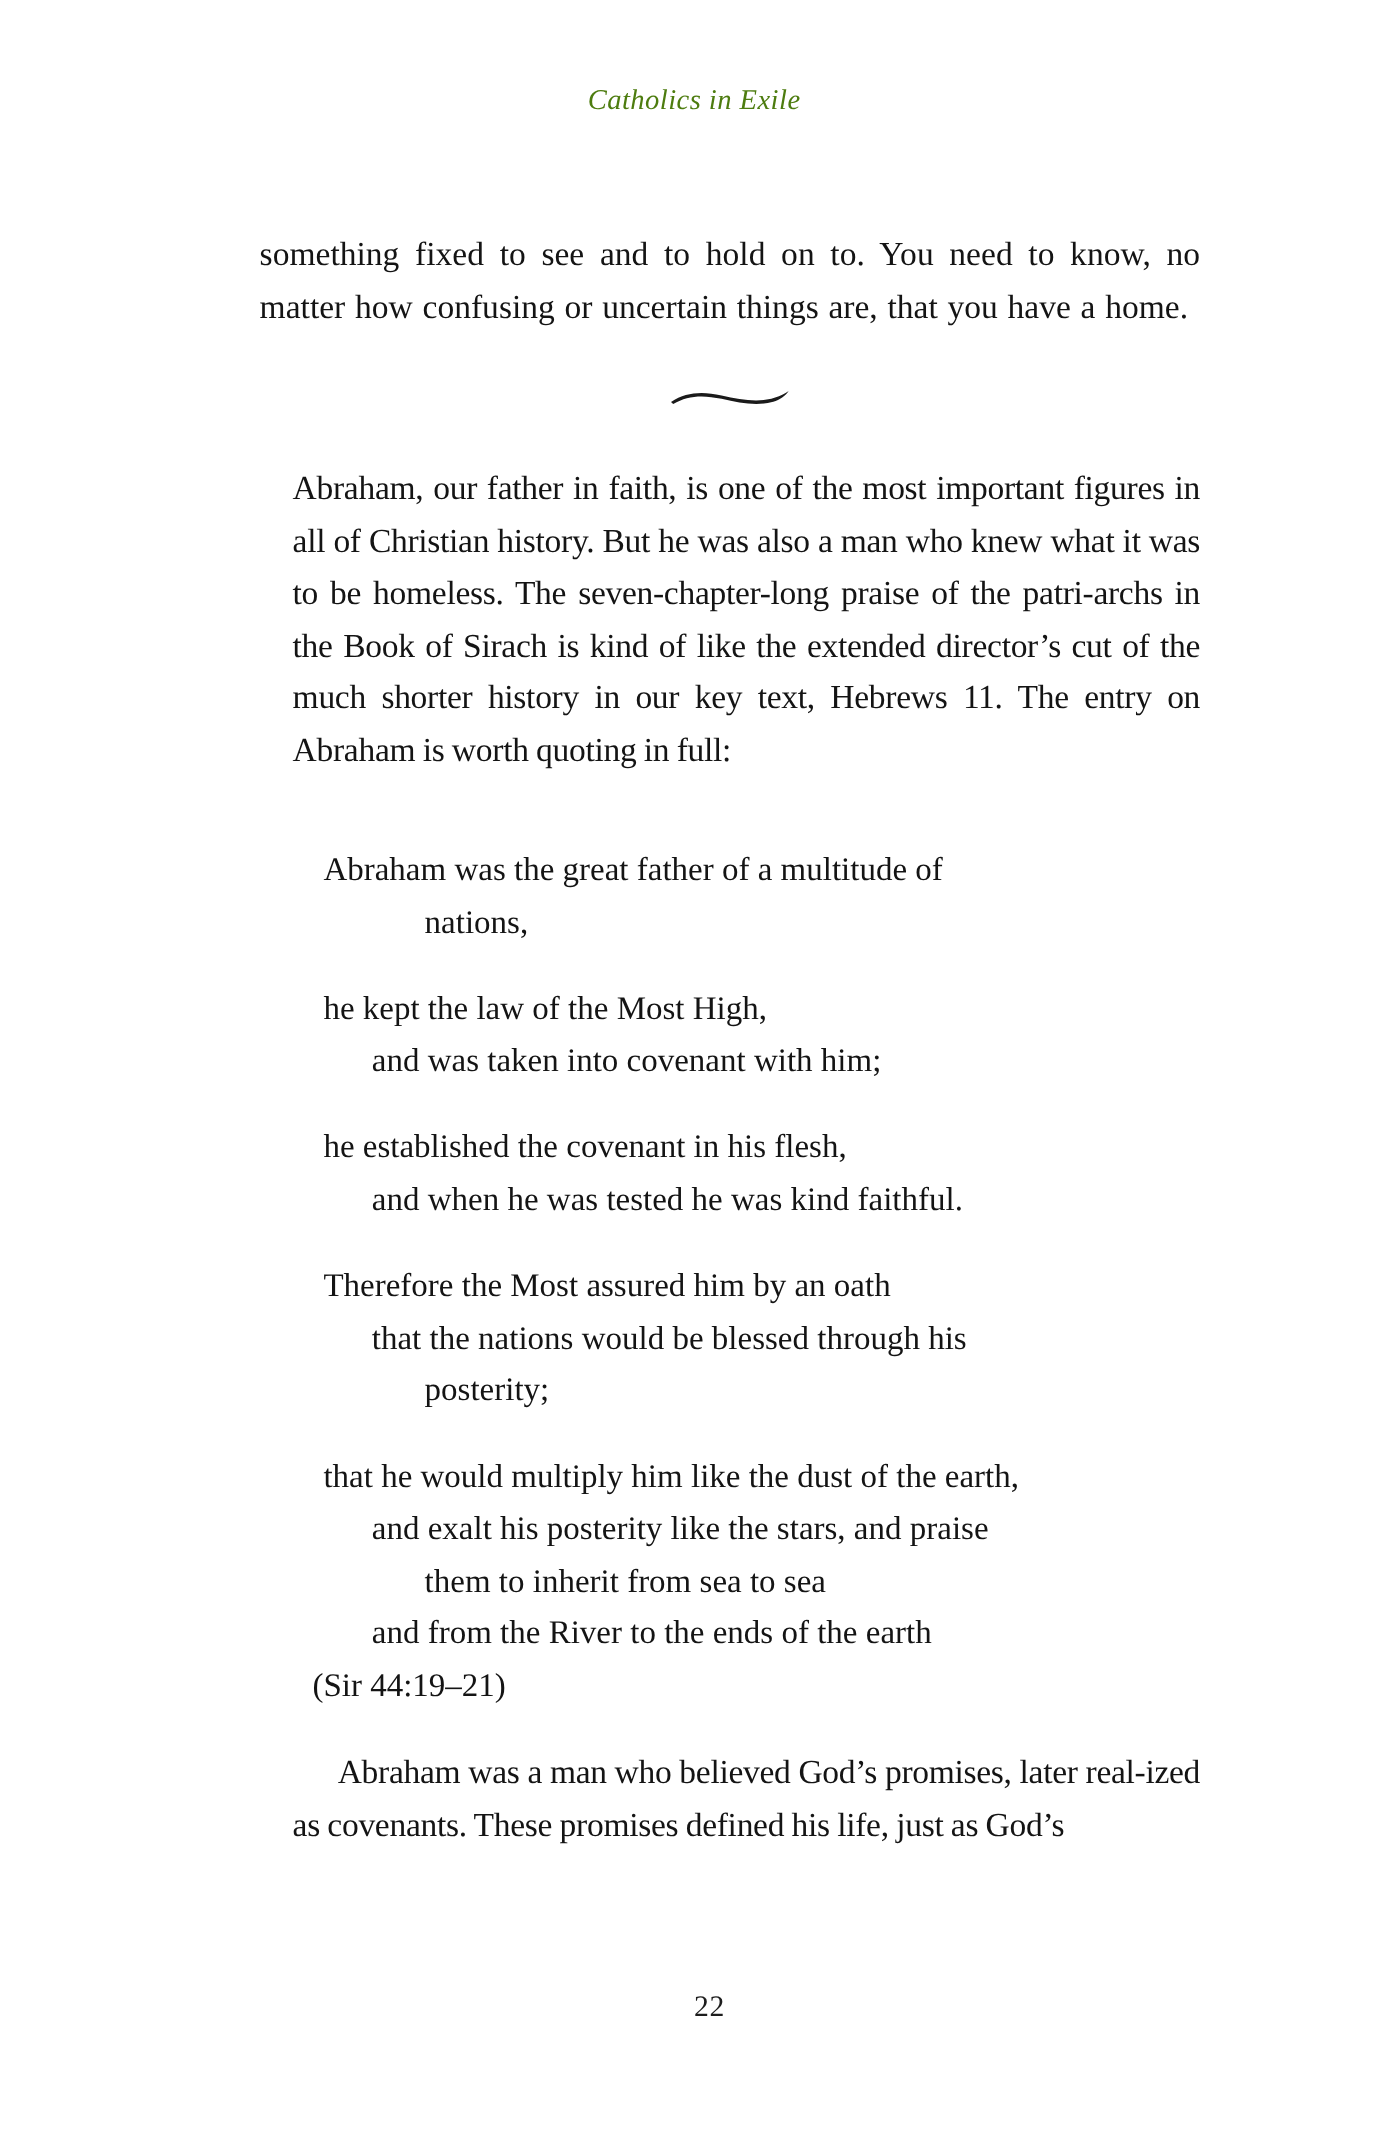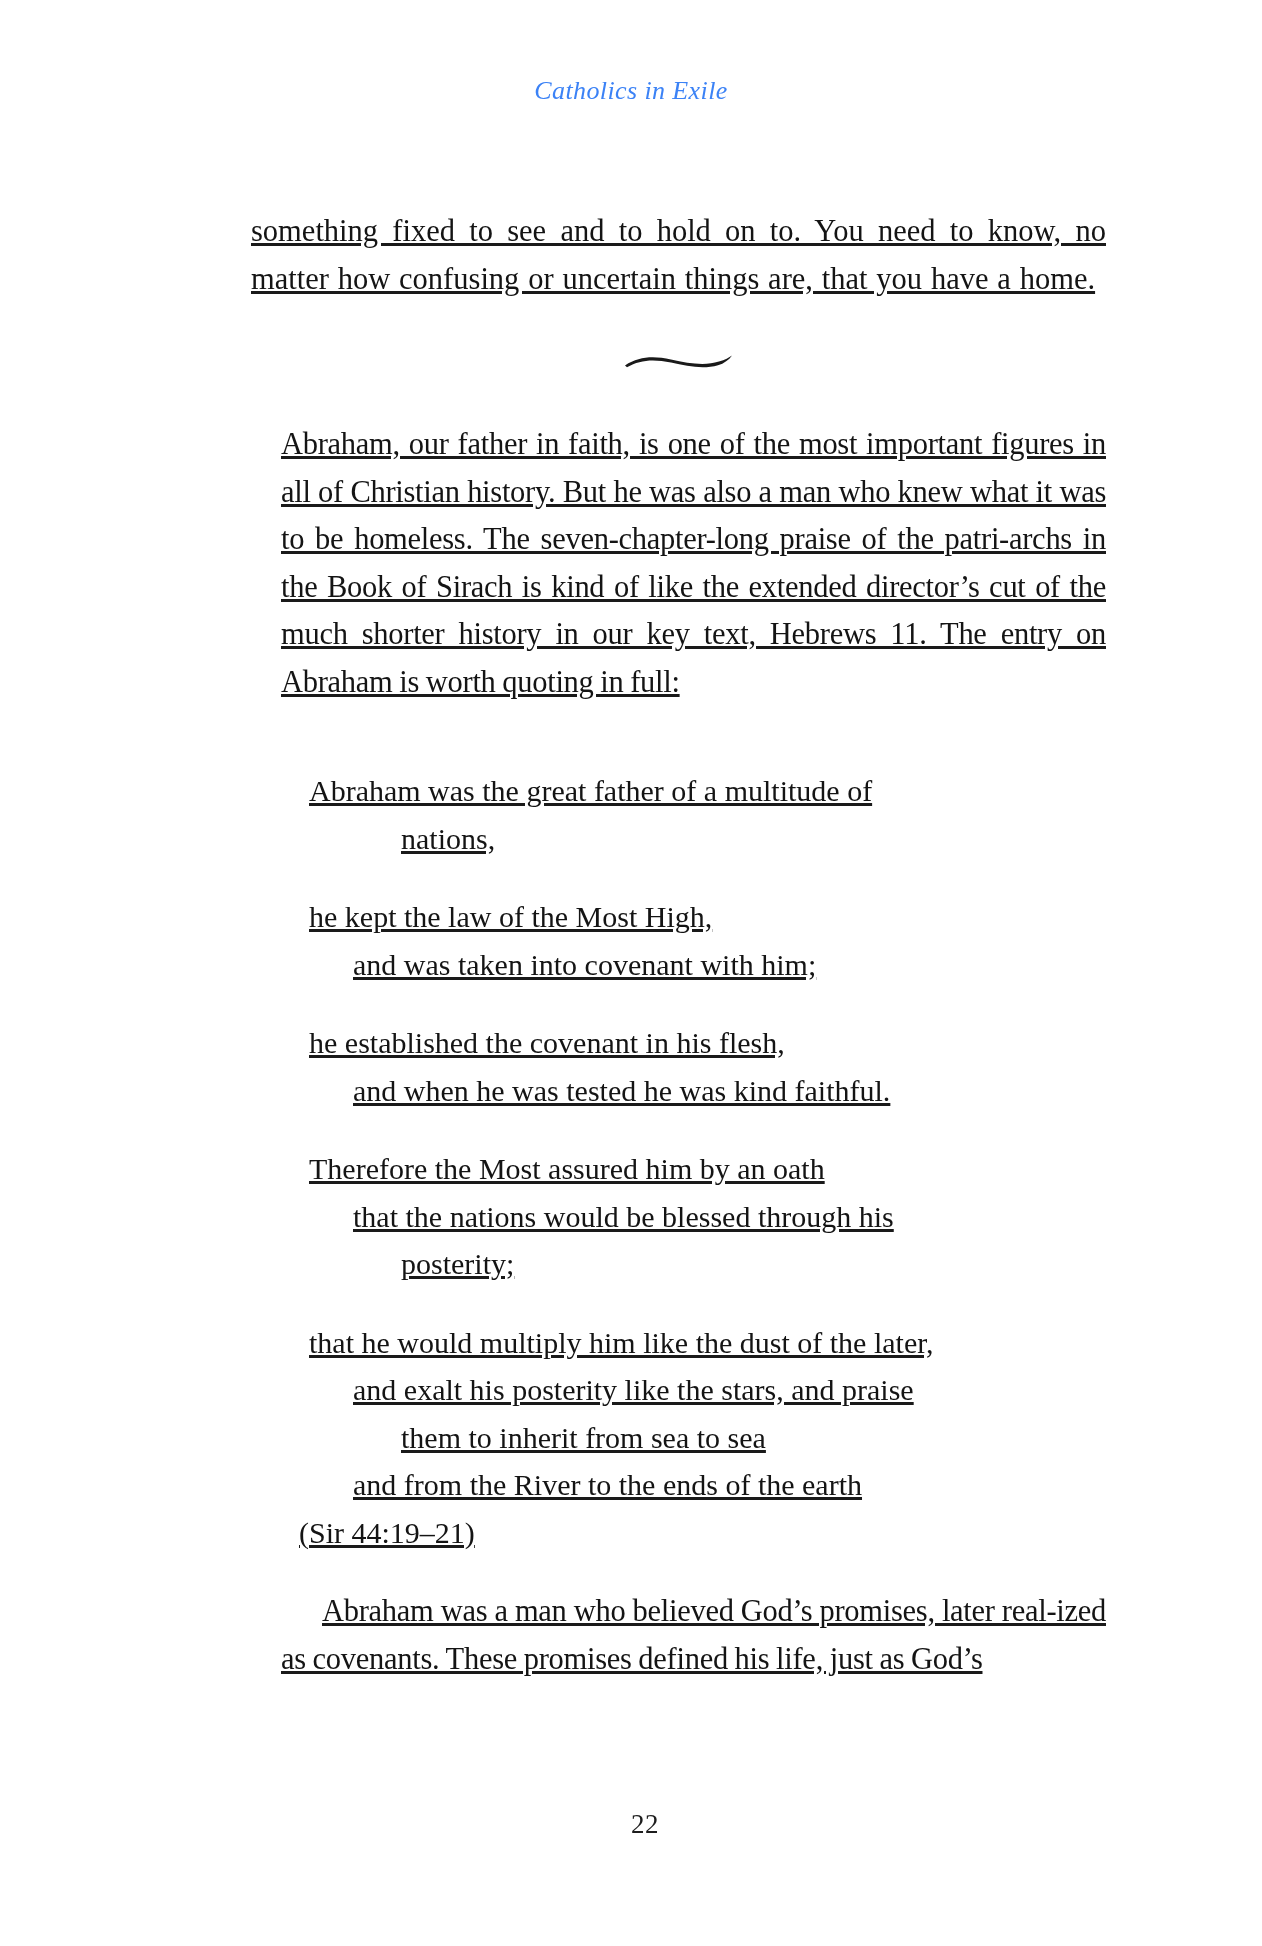--- a/index.html
+++ b/index.html
@@ -24,30 +24,29 @@
   
   .running-head {
     position: absolute;
     top: 76px;
     left: 0;
     width: 100%;
     text-align: center;
     font-style: italic;
     font-size: 26px;
     letter-spacing: 0.4px;
-    color: #3b82f6;
+    color: #4d7c0f;
   }
 
   
   .textblock {
     position: absolute;
-    left: 251px;
+    left: 236px;
     top: 208px;
     width: 855px;
-    text-decoration: underline;
   }
 
   p.body {
     margin: 0;
     font-size: 30.5px;
     line-height: 47.5px;
     text-align: justify;
     text-justify: inter-word;
     color: #141414;
     hyphens: manual;
@@ -148,21 +147,21 @@
     <ul class="verse">
       <li class="l0">Abraham was the great father of a multitude of</li>
       <li class="l2">nations,</li>
       <li class="l0">he kept the law of the Most High,</li>
       <li class="l1">and was taken into covenant with him;</li>
       <li class="l0">he established the covenant in his flesh,</li>
       <li class="l1">and when he was tested he was kind faithful.</li>
       <li class="l0">Therefore the Most assured him by an oath</li>
       <li class="l1">that the nations would be blessed through his</li>
       <li class="l2">posterity;</li>
-      <li class="l0">that he would multiply him like the dust of the later,</li>
+      <li class="l0">that he would multiply him like the dust of the earth,</li>
       <li class="l1">and exalt his posterity like the stars, and praise</li>
       <li class="l2">them to inherit from sea to sea</li>
       <li class="l1">and from the River to the ends of the earth</li>
       <li class="cite">(Sir 44:19–21)</li>
     </ul>
 
     <div class="gap-after-verse"></div>
 
     <p class="body indent tight">Abraham was a man who believed God’s promises, later real-ized as covenants. These promises defined his life, just as God’s</p>
 

